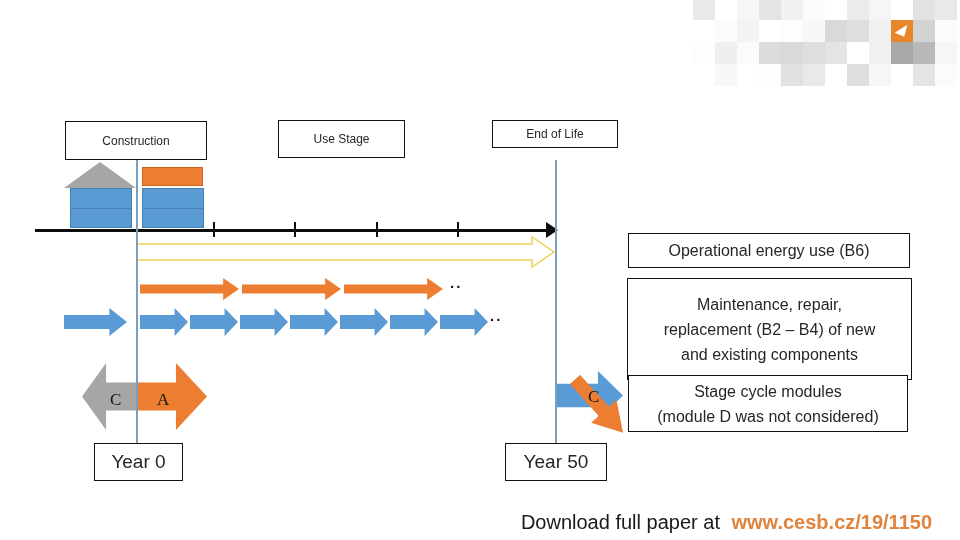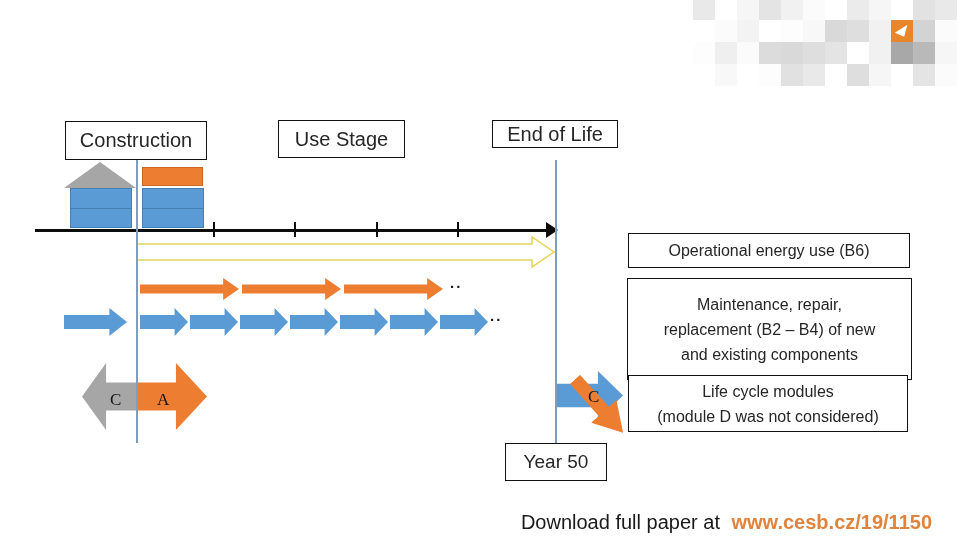--- a/index.html
+++ b/index.html
@@ -11,21 +11,21 @@
 
   
   .deco-grid{position:absolute;left:693px;top:-2px;display:grid;
              grid-template-columns:repeat(12,22px);grid-auto-rows:22px;}
   .deco-cell{position:relative;width:22px;height:22px;}
   .plane{position:absolute;inset:2px;clip-path:polygon(80% 15%,10% 60%,62% 82%);background:#ffffff;}
 
   
   .box{position:absolute;background:#fff;border:1.5px solid #111;display:flex;
        align-items:center;justify-content:center;text-align:center;box-sizing:border-box;}
-  .stage{font-size:20px;}
+  .stage{font-size:12px;}
   .note{font-size:16px;line-height:25px;white-space:pre-line;}
   .year{font-size:19px;}
 
   
   .vline{position:absolute;width:2px;background:var(--steel,#7C9EC0);z-index:3;}
 
   
   .roof-tri{position:absolute;left:64px;top:162px;width:72px;height:26px;background:var(--gray,#A6A6A6);
             clip-path:polygon(50% 0,100% 100%,0 100%);}
   .roof-flat{position:absolute;left:142px;top:167px;width:61px;height:19px;background:var(--orange,#ED7D31);
@@ -173,33 +173,36 @@
 
   <div class="box note" style="left:628px;top:233px;width:282px;height:35px;">
     <span>Operational energy use (B6)</span>
   </div>
   <div class="box note" style="left:627px;top:278px;width:285px;height:102px;">
     <span>Maintenance, repair,
 replacement (B2 – B4) of new
 and existing components</span>
   </div>
   <div class="box note" style="left:628px;top:375px;width:280px;height:57px;">
-    <span>Life cycle modules
+    <span>Stage cycle modules
 (module D was not considered)</span>
   </div>
 
   <div class="arrow-left-gray"></div>
   <div class="arrow-right-orangeA"></div>
   <span class="mod-letter" style="left:110px;top:390px;">C</span>
   <span class="mod-letter" style="left:157px;top:390px;">A</span>
 
   <div class="arrow-right-blueC"></div>
   <div class="arrow-diag-orange"></div>
   <span class="mod-letter" style="left:588px;top:387px;">C</span>
 
+  <div class="box year" style="left:94px;top:443px;width:89px;height:38px;">
+    <span>Year 0</span>
+  </div>
   <div class="box year" style="left:505px;top:443px;width:102px;height:38px;">
     <span>Year 50</span>
   </div>
 
   <div class="footer">
     <span>Download full paper at</span>
     <span class="link">www.cesb.cz/19/1150</span>
   </div>
 
 </div>

